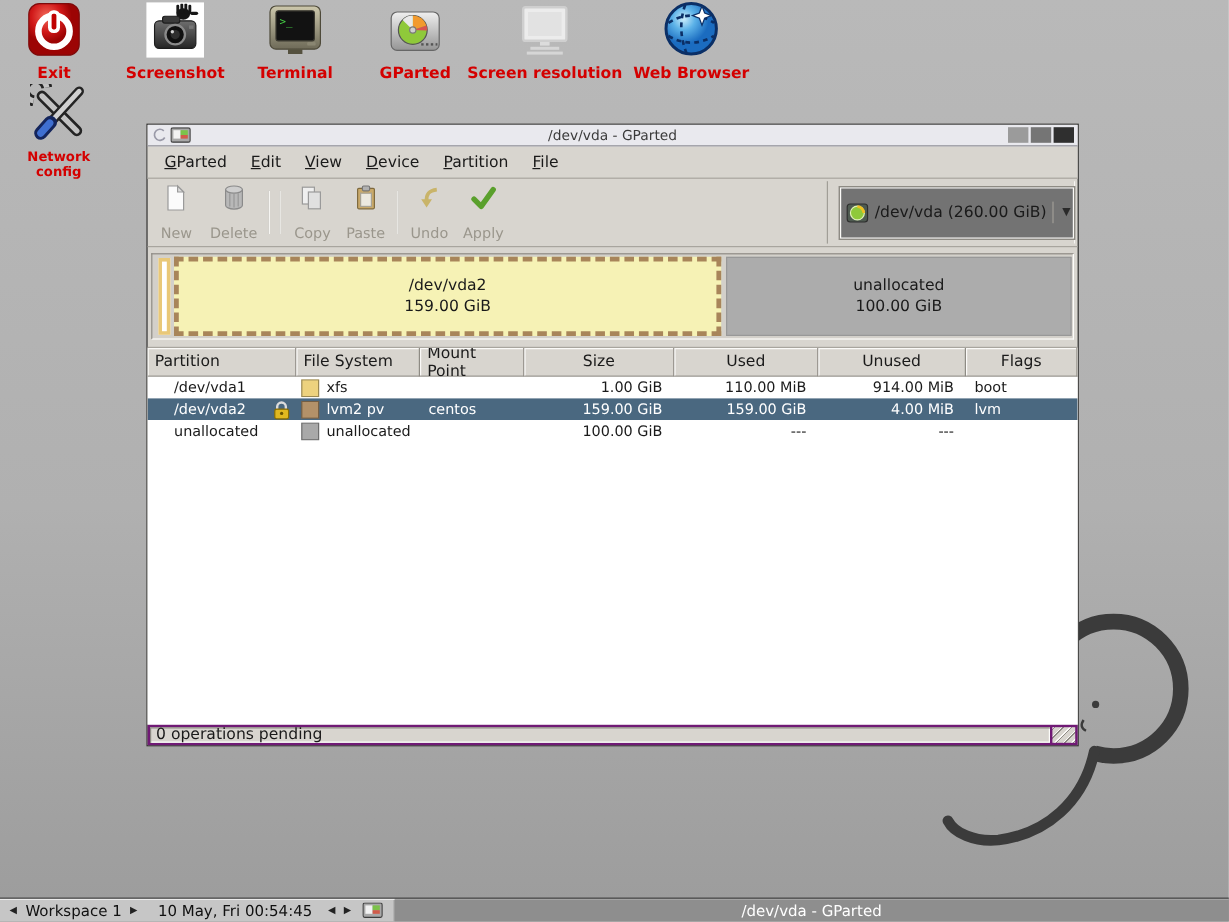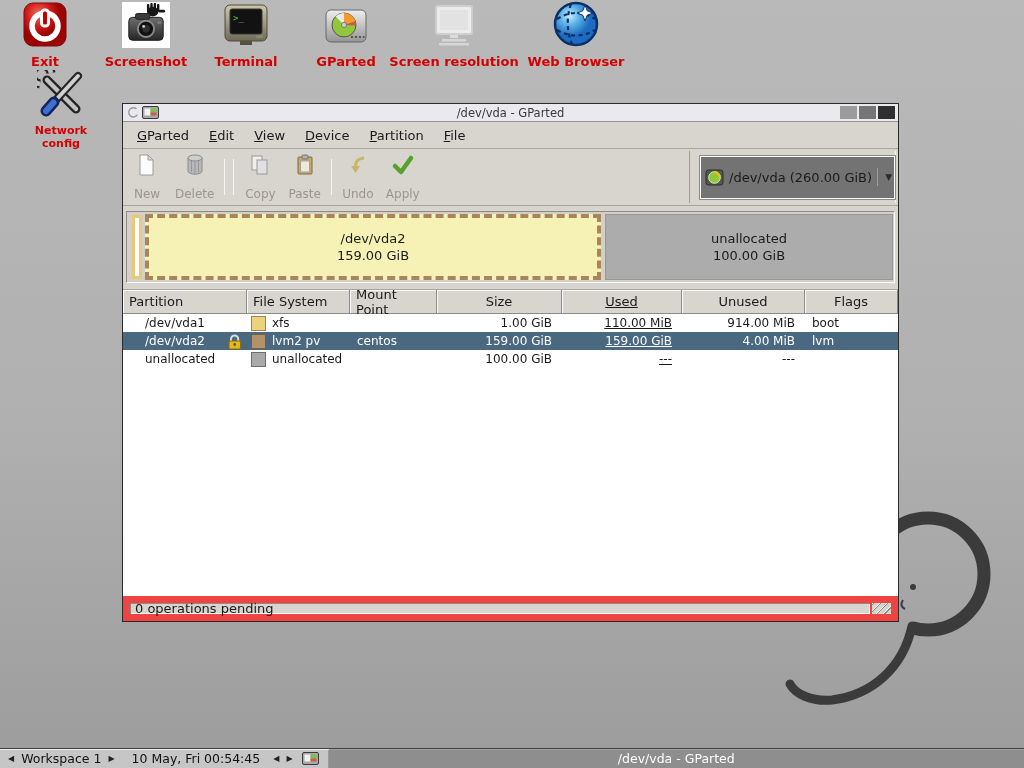--- a/index.html
+++ b/index.html
@@ -90,36 +90,36 @@
 
   
   .ptable { flex:1; display:flex; flex-direction:column; background:#fff; overflow:hidden; }
   .thead { display:flex; height:24px; flex:none; background:#d8d5cf; }
   .th {
     border-right:1px solid #8e8b84; border-bottom:1px solid #8e8b84;
     box-shadow:inset 1px 1px 0 #fbfaf8; font-size:13px;
     display:flex; align-items:center; padding:0 6px;
   }
   .c0{width:124px;} .c1{width:103px;} .c2{width:87px;} .c3{width:125px;}
-  .c4{width:120px;text-decoration:underline;} .c5{width:123px;} .c6{flex:1;}
+  .c4{width:120px;} .c5{width:123px;} .c6{flex:1;}
   .th.center { justify-content:center; }
   .trow { display:flex; height:18px; flex:none; align-items:center; font-size:12px; background:#fff; }
   .trow.selected { background:#4a6880; color:#fff; }
   .td { display:flex; align-items:center; overflow:hidden; }
   .td.part { padding-left:22px; }
   .td.fs { padding-left:4px; gap:6px; }
   .td.mnt { padding-left:7px; }
   .td.num { justify-content:flex-end; padding-right:10px; }
   .td.flg { padding-left:7px; }
   .swatch { width:15px; height:15px; border:1px solid rgba(0,0,0,.35); flex:none; }
   .lockwrap { margin-left:auto; margin-right:5px; display:flex; align-items:center; }
   .tbody-fill { flex:1; background:#fff; }
 
   
-  .statusbar { height:25px; flex:none; display:flex; padding:7px; background:#ef4444; }
+  .statusbar { height:17px; flex:none; display:flex; padding:2px; background:#701a75; }
   .status-frame {
     flex:1; box-shadow:inset 1px 1px 0 #8e8b84, inset -1px -1px 0 #fdfdfb;
     display:flex; align-items:center; padding:0 5px; font-size:13px; background:#d8d5cf;
   }
   .grip {
     width:19px; margin-left:2px;
     background:repeating-linear-gradient(135deg,#fbfaf8 0 1px,#8e8b84 1px 2px,#d8d5cf 2px 5px);
   }
 
   
@@ -264,21 +264,21 @@
       <circle cx="24" cy="24" r="21" fill="url(#gW)" stroke="#0b2f66" stroke-width="2.5"></circle>
       <path d="M5 19 Q24 7 43 19" fill="none" stroke="#0b2f66" stroke-width="2.2" stroke-dasharray="4 3.5"></path>
       <path d="M5 30 Q24 41 43 30" fill="none" stroke="#0b2f66" stroke-width="2.2" stroke-dasharray="4 3.5"></path>
       <path d="M19 4 Q12 24 20 44" fill="none" stroke="#0b2f66" stroke-width="2.2" stroke-dasharray="4 3.5"></path>
       <path d="M33 5 L35.2 10.8 L41 13 L35.2 15.2 L33 21 L30.8 15.2 L25 13 L30.8 10.8 Z" fill="#fff" stroke="#0b2f66" stroke-width="1"></path>
     </svg>
   </span>
   <div class="lbl">Web Browser</div>
 </div>
 
-<div class="dicon small" style="left:16px; top:70px; width:90px;">
+<div class="dicon small" style="left:4px; top:70px; width:90px;">
   <span class="img">
     <svg width="48" height="48" viewBox="0 0 48 48">
       <path d="M14 3 A 9.5 9.5 0 1 0 3 14" fill="none" stroke="#242424" stroke-width="9"></path>
       <path d="M14 3 A 9.5 9.5 0 1 0 3 14" fill="none" stroke="#c2c2c2" stroke-width="4.5"></path>
       <line x1="10" y1="10" x2="39" y2="39" stroke="#242424" stroke-width="9" stroke-linecap="round"></line>
       <line x1="10" y1="10" x2="39" y2="39" stroke="#c2c2c2" stroke-width="4.5" stroke-linecap="round"></line>
       <line x1="41" y1="6" x2="18" y2="31" stroke="#242424" stroke-width="8" stroke-linecap="round"></line>
       <line x1="41" y1="6" x2="18" y2="31" stroke="#d0d0d0" stroke-width="4" stroke-linecap="round"></line>
       <line x1="17" y1="32" x2="9" y2="41" stroke="#14255c" stroke-width="11" stroke-linecap="round"></line>
       <line x1="16.5" y1="32.5" x2="9" y2="41" stroke="#3f6fd0" stroke-width="6" stroke-linecap="round"></line>

